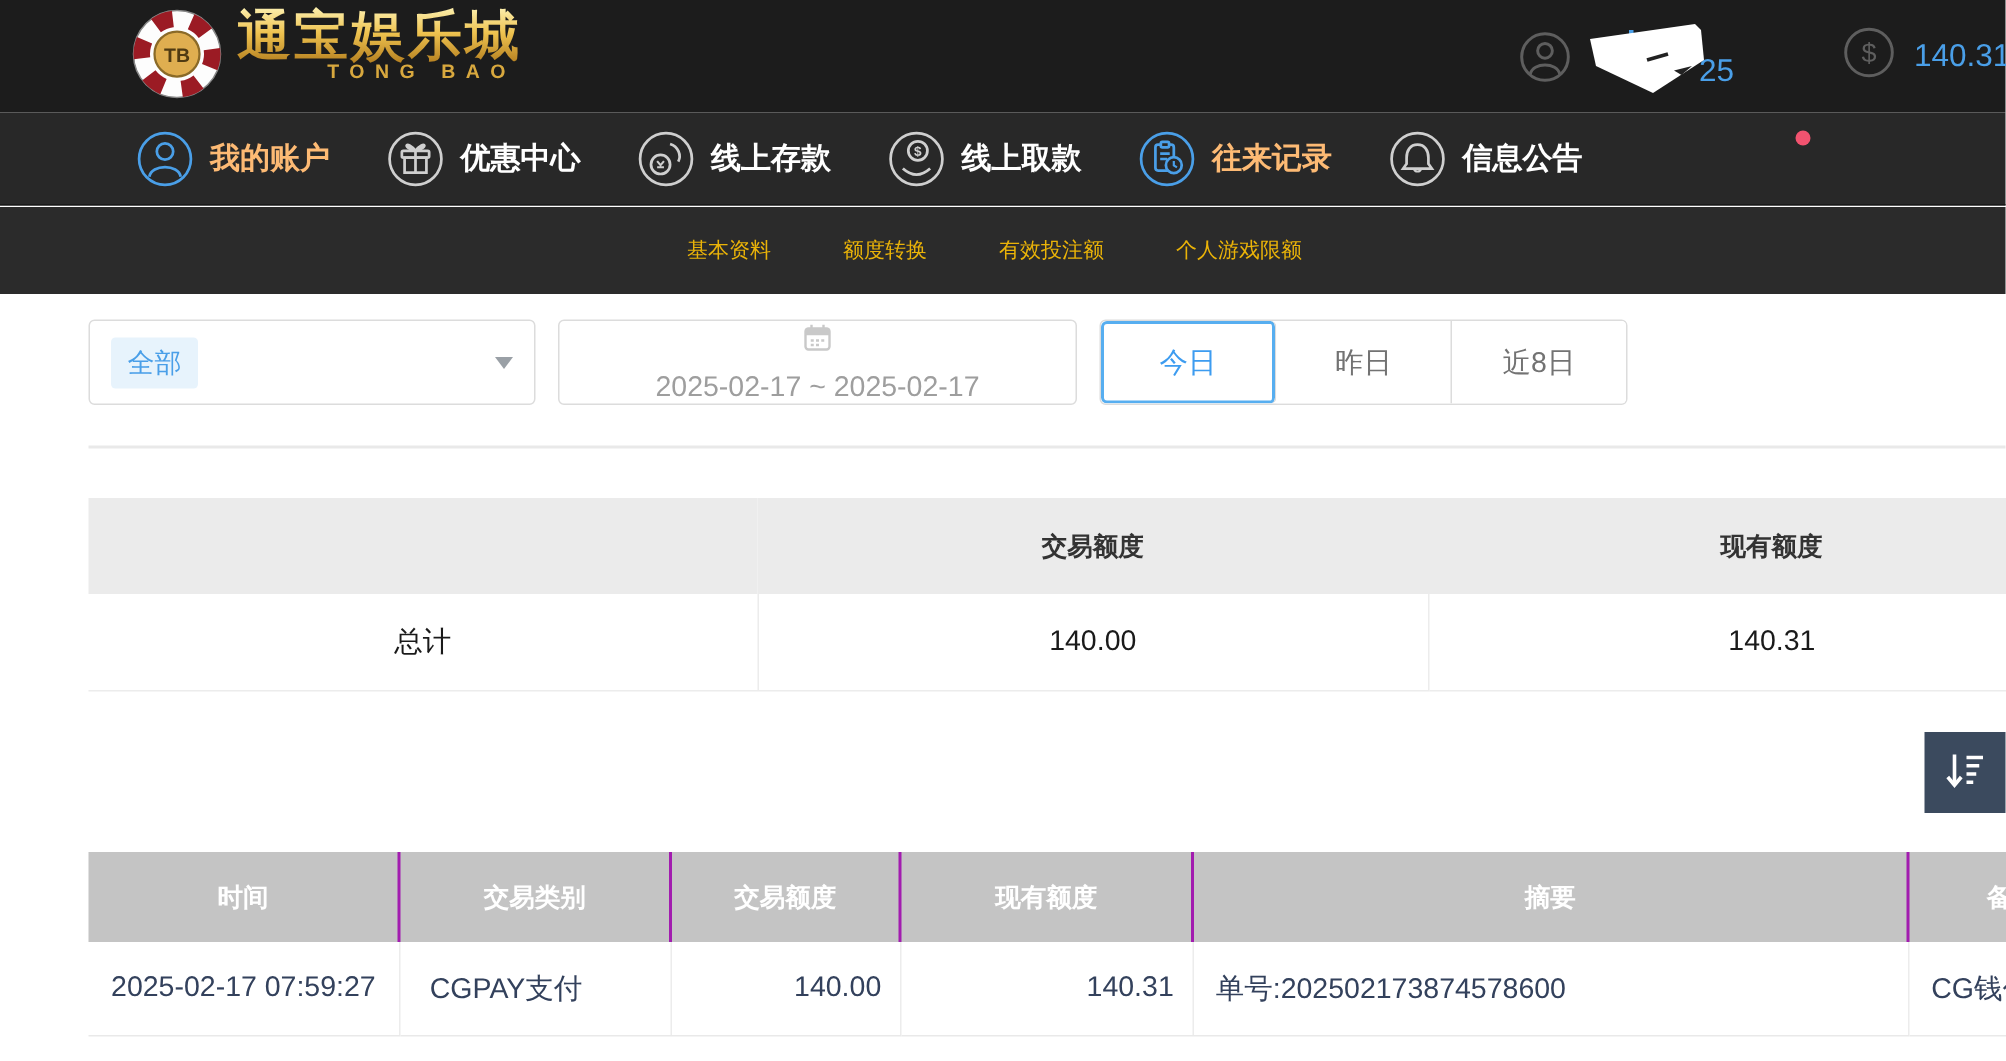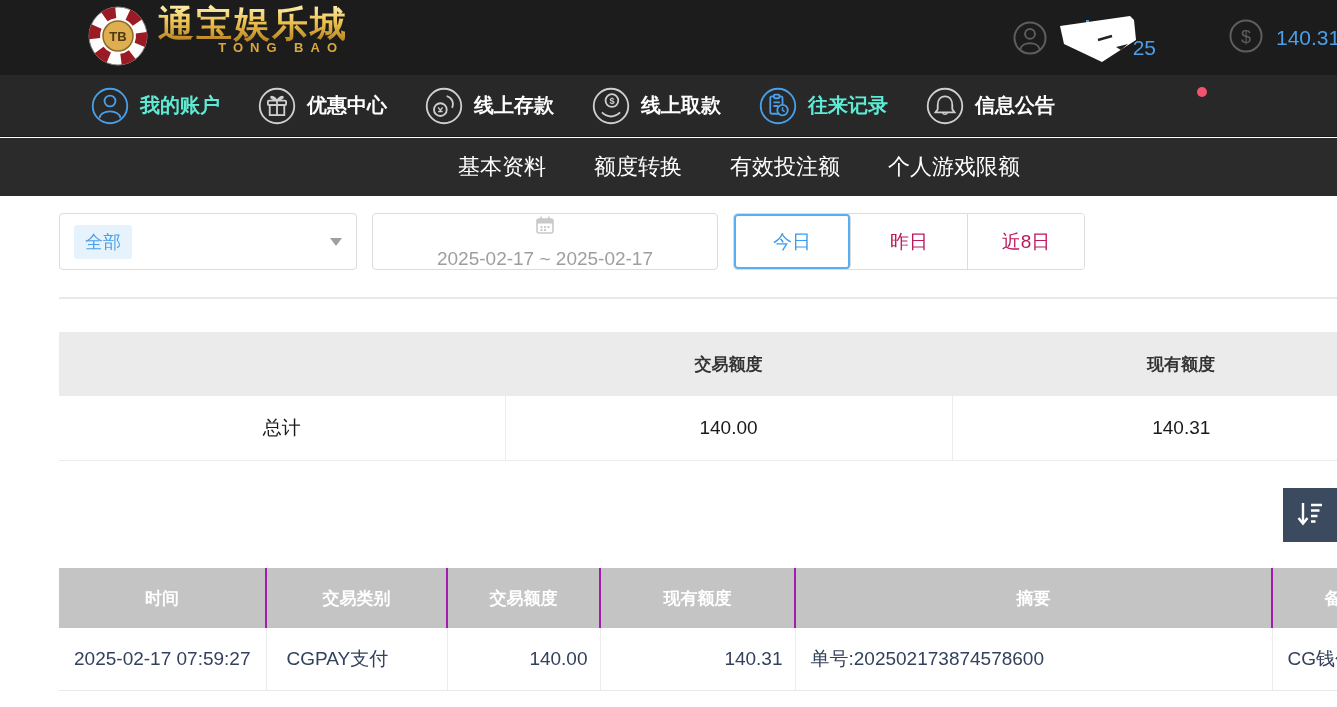--- a/index.html
+++ b/index.html
@@ -22,45 +22,45 @@
   .blue-frag { position:absolute; left:30px; top:12px; width:3px; height:9px; background:#4a9fe8; }
   .scribble { position:absolute; left:2px; top:6px; }
   .dollar-wrap { margin-left:72px; }
   .balance-text { color:#4a9fe8; font-size:21px; margin-left:12px; white-space:nowrap; }
 
   
   #main-nav { position:absolute; left:0; top:75px; width:1337px; height:62px; background:#282828;
     border-bottom:1px solid #1a1a1a; display:flex; align-items:center; padding-left:90px; gap:37px; }
   .nav-item { display:flex; align-items:center; gap:10px; color:#fff; font-size:20px; font-weight:bold; cursor:pointer; }
   .nav-item .nico { width:40px; height:40px; color:#cfcfcf; }
-  .nav-item.active { color:#5eead4; }
+  .nav-item.active { color:#fdba74; }
   .nav-item.active .nico { color:#4a9fe8; }
   #notification-dot { position:absolute; left:1197px; top:87px; width:10px; height:10px;
     border-radius:50%; background:#f2536f; }
 
   
   #sub-nav { position:absolute; left:0; top:138px; width:1337px; height:58px; background:#2b2b2b;
     display:flex; align-items:center; padding-left:458px; gap:48px; }
-  .subnav-item { color:#ffffff; font-size:22px; cursor:pointer; white-space:nowrap; }
+  .subnav-item { color:#eab308; font-size:14px; cursor:pointer; white-space:nowrap; }
 
   
   #filter-row { position:absolute; left:59px; top:213px; height:57px; display:flex; align-items:stretch; }
   .type-select { width:298px; border:1px solid #dcdcdc; border-radius:4px; display:flex;
     align-items:center; padding:0 14px; cursor:pointer; }
   .type-tag { background:#e7f3fc; color:#4a9fe8; font-size:18px; padding:5px 11px; border-radius:3px; }
   .caret-down { margin-left:auto; width:0; height:0; border-left:6px solid transparent;
     border-right:6px solid transparent; border-top:8px solid #9aa0a6; }
   .date-box { width:346px; border:1px solid #dcdcdc; border-radius:4px; margin-left:15px;
     display:flex; align-items:center; padding:0 16px; gap:12px; cursor:pointer;flex-direction:column; }
   .cal-icon { width:22px; height:22px; color:#c9c9c9; flex:0 0 auto; }
   .date-text { color:#9e9e9e; font-size:19px; white-space:nowrap; }
   .seg-group { width:352px; margin-left:15px; border:1px solid #dcdcdc; border-radius:4px;
     display:flex; overflow:hidden; }
   .seg-btn { flex:1; display:flex; align-items:center; justify-content:center; font-size:19px;
-    color:#be185d; cursor:pointer; border-right:1px solid #dcdcdc; background:#fff; }
+    color:#737373; cursor:pointer; border-right:1px solid #dcdcdc; background:#fff; }
   .seg-btn:last-child { border-right:none; }
   .seg-btn.active { color:#3d9cf0; box-shadow:inset 0 0 0 2px #57aef0; border-radius:4px; }
   .search-btn { width:120px; margin-left:16px; background:#58b6f4; color:#fff; font-size:19px;
     border:none; border-radius:4px; display:flex; align-items:center; justify-content:center; cursor:pointer; }
 
   #filter-divider { position:absolute; left:59px; top:297px; width:1278px; height:0;
     border-top:2px solid #e9e9e9; }
 
   
   #summary-table { position:absolute; left:59px; top:332px; width:1351px; border-collapse:collapse; table-layout:fixed; }

